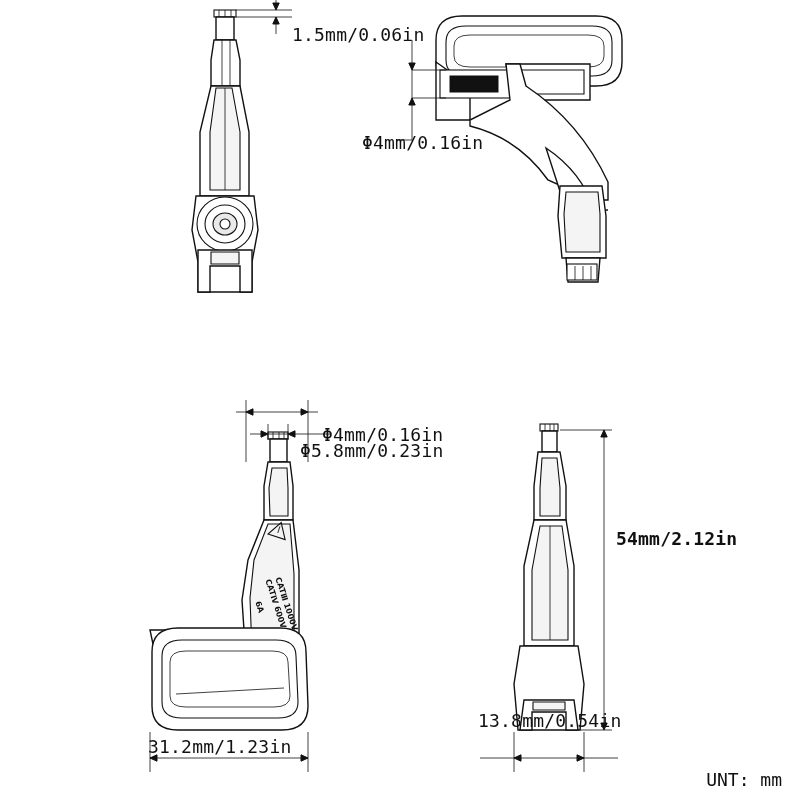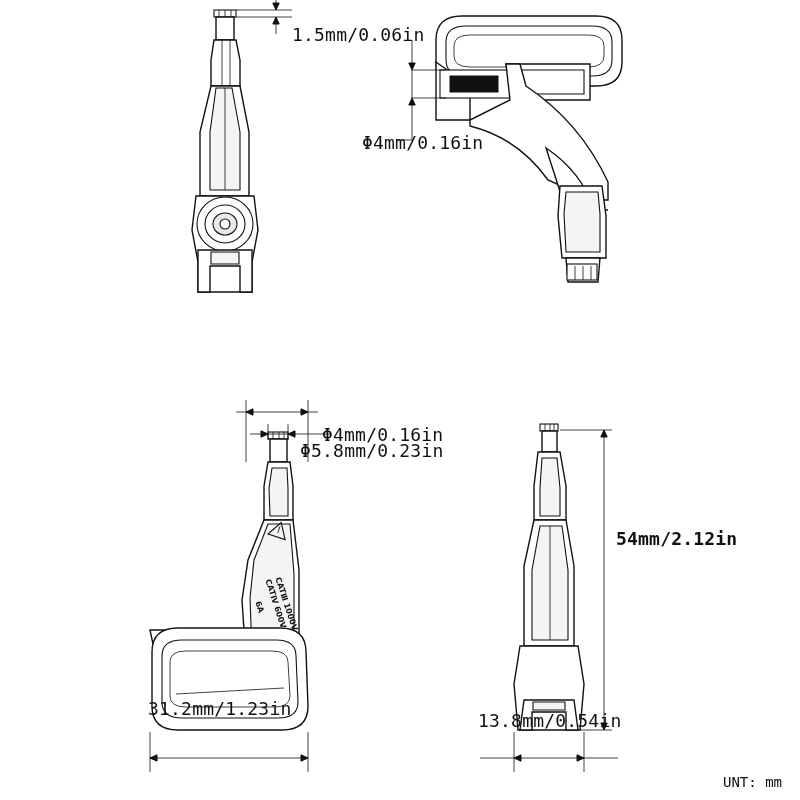--- a/index.html
+++ b/index.html
@@ -16,21 +16,21 @@
     font-family:"DejaVu Sans Mono", monospace;
     font-size:18px;
     letter-spacing:0.2px;
     color:#111;
     white-space:nowrap;
   }
   .unit{
     position:absolute;
     right:18px;bottom:10px;
     font-family:"DejaVu Sans Mono", monospace;
-    font-size:14px;
+    font-size:18px;
     color:#111;
   }
   .body-text{
     position:absolute;
     font-family:"DejaVu Sans", sans-serif;
     font-size:8px;
     font-weight:bold;
     color:#111;
     white-space:nowrap;
     transform-origin:0 0;
@@ -201,21 +201,21 @@
   <div class="dim-label" style="left:292px;top:24px;">1.5mm/0.06in</div>
 
   <div class="dim-label" style="left:362px;top:132px;">Φ4mm/0.16in</div>
 
   <div class="dim-label" style="left:300px;top:392px;margin-top:48px;">Φ5.8mm/0.23in</div>
 
   <div class="dim-label" style="left:322px;top:424px;">Φ4mm/0.16in</div>
 
   <div class="dim-label" style="left:616px;top:528px;font-weight:bold;">54mm/2.12in</div>
 
-  <div class="dim-label" style="left:148px;top:698px;">31.2mm/1.23in</div>
+  <div class="dim-label" style="left:148px;top:736px;">31.2mm/1.23in</div>
 
   <div class="dim-label" style="left:478px;top:710px;">13.8mm/0.54in</div>
 
   <div class="body-text" style="left:282px;top:576px;transform:rotate(72deg);">CATⅢ 1000V</div>
   <div class="body-text" style="left:272px;top:578px;transform:rotate(72deg);">CATⅣ 600V</div>
   <div class="body-text" style="left:262px;top:600px;transform:rotate(72deg);">6A</div>
 
   <div class="unit">UNT: mm</div>
 
 </div>

